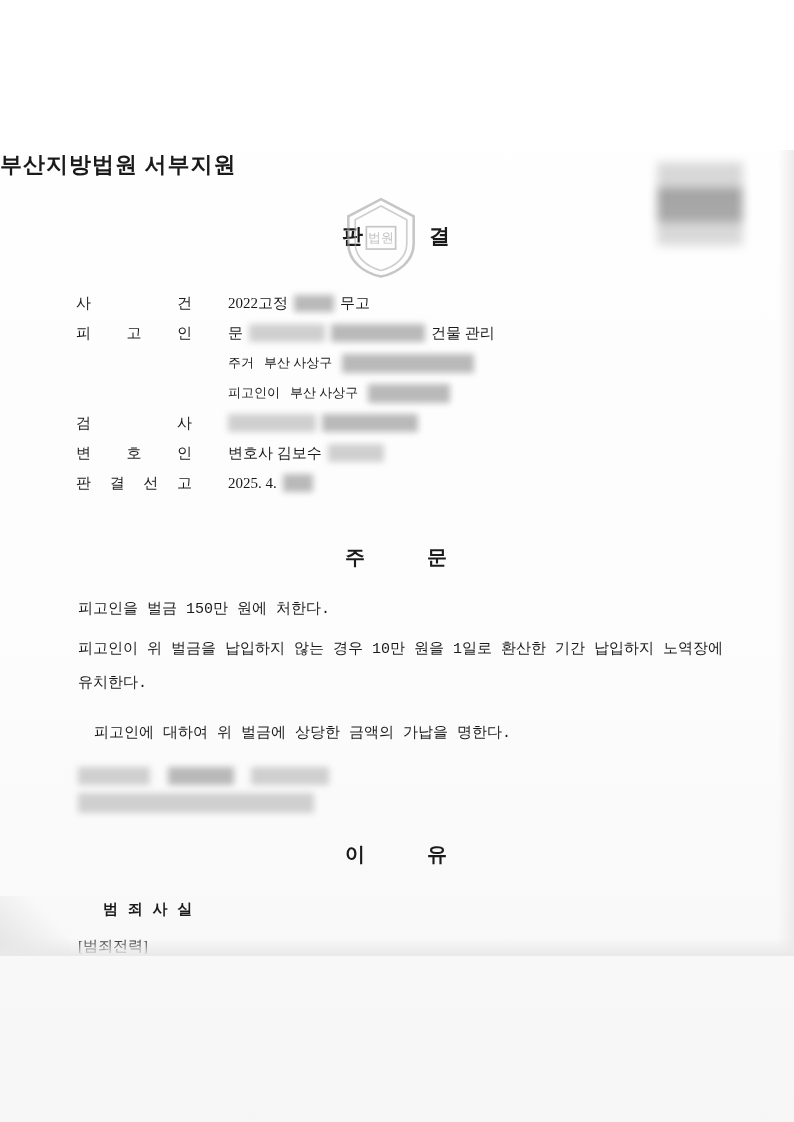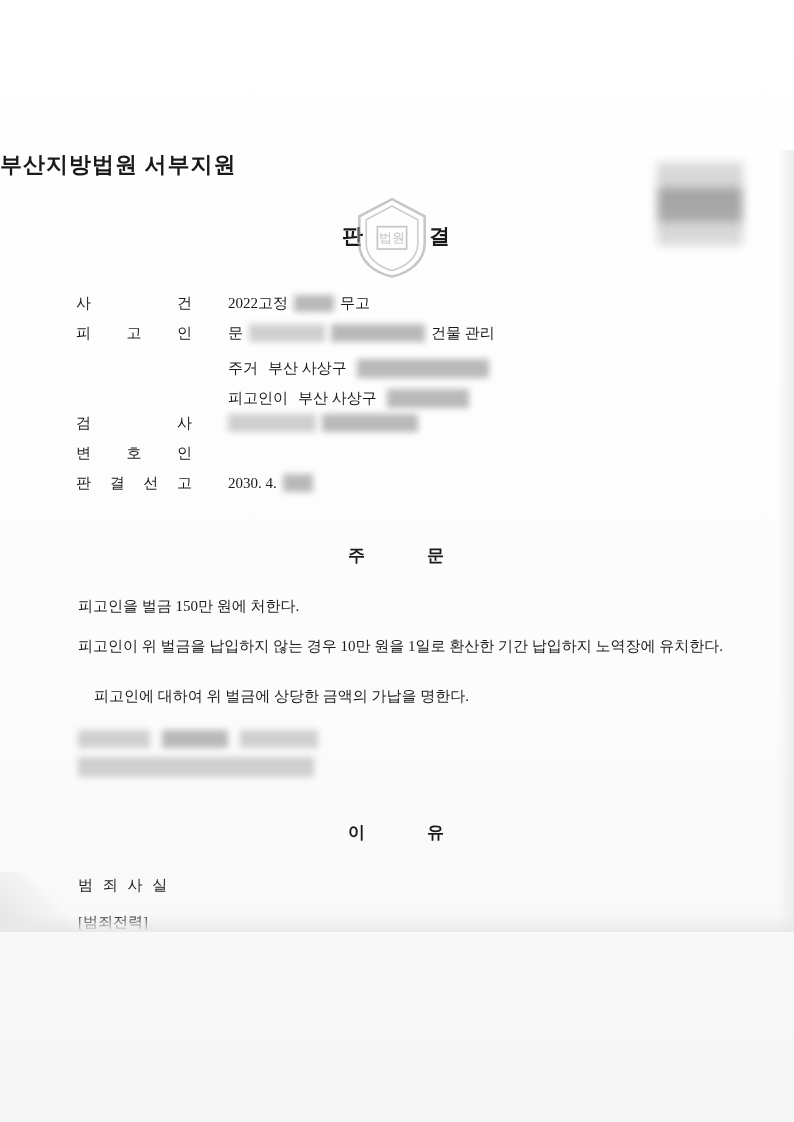--- a/index.html
+++ b/index.html
@@ -27,21 +27,21 @@
     inset: 0;
     background: linear-gradient(180deg, #ffffff 0%, #fcfcfc 60%, #f6f6f6 100%);
     pointer-events: none;
     z-index: 0;
   }
   .layer { position: relative; z-index: 1; }
 
   
   .emblem {
     position: absolute;
-    left: 349px;
+    left: 338px;
     top: 44px;
     width: 86px;
     height: 86px;
     opacity: 0.55;
   }
 
   
   .redact {
     display: inline-block;
     vertical-align: middle;
@@ -75,21 +75,21 @@
     text-align: center;
     font-size: 21px;
     font-weight: bold;
     letter-spacing: 2px;
     margin-top: 42px;
   }
   .doc-title .sp { display: inline-block; width: 64px; }
 
   .section-title {
     text-align: center;
-    font-size: 17px;
+    font-size: 20px;
     font-weight: bold;
     letter-spacing: 2px;
   }
   .section-title .sp { display: inline-block; width: 60px; }
 
   
   .meta {
     margin-top: 38px;
     padding-left: 76px;
   }
@@ -107,35 +107,35 @@
     box-sizing: border-box;
     letter-spacing: 0;
   }
   .meta-label span { display: inline-block; }
   .meta-value {
     flex: 1;
     display: flex;
     align-items: center;
     gap: 6px;
   }
-  .sub-row { margin-left: 152px; min-height: 30px; display: flex; align-items: flex-end; font-size: 15px; gap: 10px;}
+  .sub-row { margin-left: 152px; min-height: 30px; display: flex; align-items: center; font-size: 13px; gap: 10px;}
 
   
   .body-block { padding-left: 78px; padding-right: 60px; }
   .para {
     font-size: 15px;
     line-height: 34px;
     text-indent: 0;
   }
 
   .heading-sm {
     font-size: 15px;
-    font-weight: normal;
+    font-weight: bold;
     letter-spacing: 3px;
-    padding-left: 78px;
+    padding-left: 103px;
   }
   .bracket-line {
     font-size: 15px;
     padding-left: 78px;
   }
 
   
   .corner-fold {
     position: absolute;
     left: 0;
@@ -228,55 +228,59 @@
           <span class="redact" style="width:96px;height:18px;"></span>
         </div>
       </div>
 
       <div class="meta-row">
         <div class="meta-label">
           <span>변</span>
           <span>호</span>
           <span>인</span>
         </div>
+        <div class="meta-value">
+          <span>변호사 김보수</span>
+          <span class="redact light" style="width:56px;height:18px;"></span>
+        </div>
       </div>
 
       <div class="meta-row">
         <div class="meta-label">
           <span>판</span>
           <span>결</span>
           <span>선</span>
           <span>고</span>
         </div>
         <div class="meta-value">
-          <span>2030. 4.</span>
+          <span>2025. 4.</span>
           <span class="redact" style="width:30px;height:18px;"></span>
         </div>
       </div>
     </div>
 
     <div class="section-title" style="margin-top:46px;">
       <span>주</span><span class="sp"></span><span>문</span>
     </div>
 
-    <div class="body-block" style="margin-top:22px;">
+    <div class="body-block" style="margin-top:22px;font-family:Liberation Mono, monospace;">
       <p class="para" style="margin:0 0 6px 0;">피고인을 벌금 150만 원에 처한다.</p>
       <p class="para" style="margin:0 0 6px 0;">피고인이 위 벌금을 납입하지 않는 경우 10만 원을 1일로 환산한 기간 납입하지 노역장에 유치한다.</p>
       <p class="para" style="margin:16px;">피고인에 대하여 위 벌금에 상당한 금액의 가납을 명한다.</p>
       <div style="margin-top:10px;">
         <span class="redact light" style="width:72px;height:18px;"></span>
         <span class="redact" style="width:66px;height:18px;margin-left:8px;"></span>
         <span class="redact light" style="width:78px;height:18px;margin-left:8px;"></span>
         <div style="margin-top:8px;">
           <span class="redact light" style="width:236px;height:20px;"></span>
         </div>
       </div>
     </div>
 
-    <div class="section-title" style="margin-top:44px;">
+    <div class="section-title" style="margin-top:28px;">
       <span>이</span><span class="sp"></span><span>유</span>
     </div>
 
     <div class="heading-sm" style="margin-top:32px;">범 죄 사 실</div>
     <div class="bracket-line" style="margin-top:18px;">[범죄전력]</div>
 
     <div class="corner-fold"></div>
     <div class="edge-shadow-r"></div>
     <div class="edge-shadow-b"></div>
 

